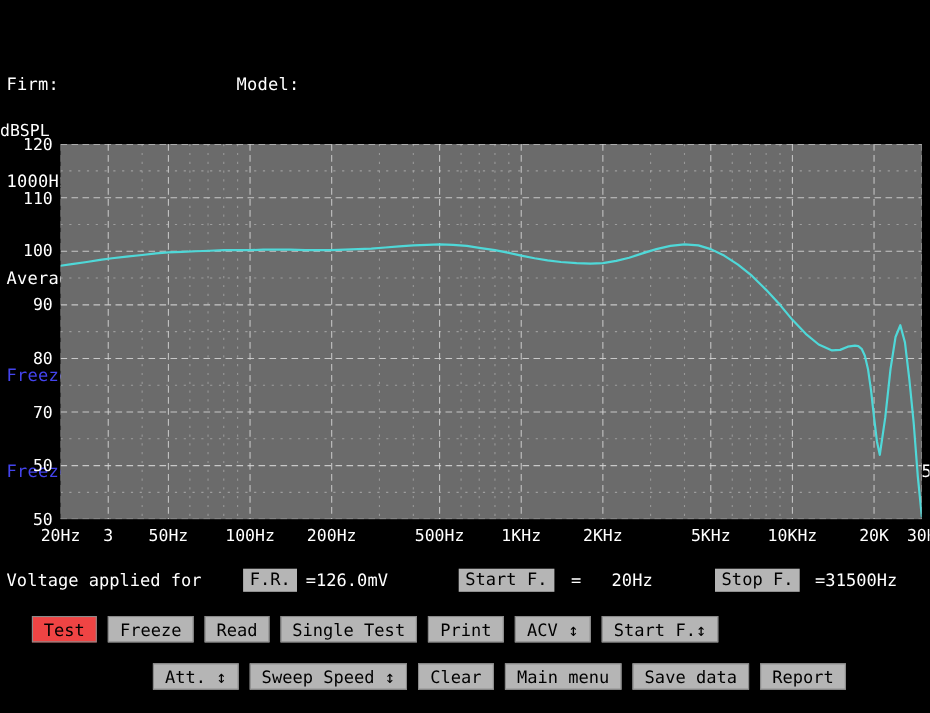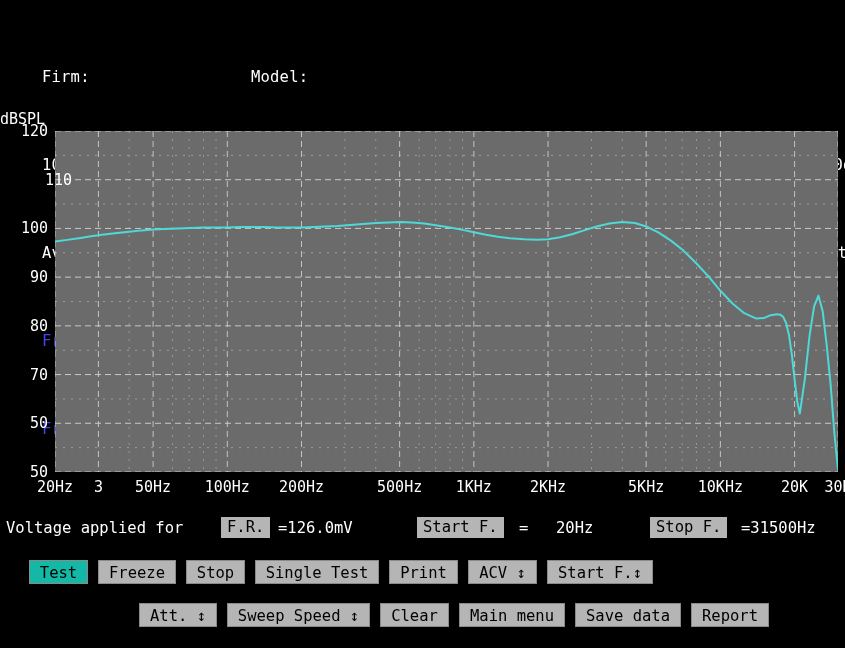--- a/index.html
+++ b/index.html
@@ -12,21 +12,21 @@
     -webkit-font-smoothing:none;
   }
   .screen{position:relative;width:845px;height:648px;background:#000;}
 
   
   .hdr{
     position:absolute;left:0;top:0;width:845px;
     font-size:15.5px;line-height:22px;letter-spacing:0.2px;
     white-space:pre;
   }
-  .row{height:22px;position:relative;white-space:pre;margin-left:36px;}
+  .row{height:22px;position:relative;white-space:pre;}
   .w{color:#ffffff;}
   .g{color:#22dd22;}
   .r{color:#dd2222;}
   .b{color:#4444ee;}
 
   
   .row span[data-col]{position:absolute;top:0;}
 
   
   #chart-wrap{position:absolute;left:0;top:108px;width:845px;height:400px;}
@@ -70,21 +70,21 @@
   #btnrow1{top:560px;}
   #btnrow2{top:603px;}
   .btn{
     position:absolute;top:0;height:24px;line-height:24px;
     background:#b5b5b5;color:#000;font-size:15.5px;
     text-align:center;white-space:nowrap;
     border:1px solid #8a8a8a;
     box-sizing:border-box;
     cursor:pointer;
   }
-  .btn.active{background:#14b8a6;color:#000;}
+  .btn.active{background:#ef4444;color:#000;}
 </style>
 </head>
 <body>
 
 <div class="screen">
 
   <div class="hdr">
 
     <div class="row">
       <span class="w" data-col="" style="left:6px">Firm:</span>
@@ -194,21 +194,21 @@
           <line x1="739.5883204874934" y1="0" x2="739.5883204874934" y2="341" stroke="#d8d8d8" stroke-width="1" stroke-dasharray="6 4" stroke-opacity="0.8"></line>
           <line x1="783" y1="0" x2="783" y2="341" stroke="#d8d8d8" stroke-width="1" stroke-dasharray="6 4" stroke-opacity="0.8"></line>
         </svg>
       <svg id="curvesvg" width="783" height="341">
           <path d="M0.00 110.58 L10.20 109.12 L23.89 107.17 L36.02 105.22 L46.92 103.76 L59.92 102.30 L74.21 100.84 L86.82 99.38 L98.10 98.40 L110.24 97.92 L122.85 97.43 L135.65 96.94 L148.43 96.45 L161.04 96.45 L172.32 96.45 L184.45 95.97 L196.21 95.97 L208.34 95.97 L222.64 96.45 L235.25 96.45 L246.53 96.45 L258.66 95.97 L270.42 95.48 L282.55 94.99 L295.16 94.02 L307.96 93.04 L320.74 92.07 L333.35 91.58 L344.63 91.10 L356.77 91.58 L369.38 92.56 L382.18 94.51 L394.95 96.45 L407.57 98.89 L418.85 101.33 L430.98 103.76 L442.74 105.71 L454.87 107.17 L469.17 108.15 L481.78 108.63 L493.06 108.15 L505.19 106.20 L516.95 103.27 L529.08 99.38 L541.69 95.48 L554.49 92.56 L567.27 91.10 L579.88 92.07 L591.16 95.48 L603.30 101.33 L615.91 109.61 L628.71 119.84 L641.48 132.50 L654.09 146.14 L665.38 159.78 L677.51 172.45 L689.27 182.19 L701.40 187.55 L708.79 187.06 L715.70 184.14 L722.19 183.17 L725.29 183.65 L728.31 186.09 L731.24 192.42 L734.10 204.60 L736.88 224.09 L739.59 248.44 L742.23 270.36 L744.81 282.54 L749.79 248.44 L754.55 204.60 L759.11 175.37 L763.48 164.65 L767.68 180.24 L771.72 214.34 L775.61 253.31 L779.37 302.03 L783.00 338.56" fill="none" stroke="#4fd8d8" stroke-width="2" stroke-linejoin="round" stroke-linecap="round"></path>
         </svg>
     </div>
 
     <div id="yticks">
         <div class="ytick" style="top: 14px;">120</div>
-        <div class="ytick" style="top: 62.7143px; padding-left: 24px;">110</div>
+        <div class="ytick" style="top: 62.7143px;">110</div>
         <div class="ytick" style="top: 111.429px;">100</div>
         <div class="ytick" style="top: 160.143px;">90</div>
         <div class="ytick" style="top: 208.857px;">80</div>
         <div class="ytick" style="top: 257.571px;">70</div>
         <div class="ytick" style="top: 306.286px;">50</div>
         <div class="ytick" style="top: 355px;">50</div>
       </div>
     <div id="xticks">
         <div class="xtick" style="left: 15px; width: 80px;">20Hz</div>
         <div class="xtick" style="left: 58.4117px; width: 80px;">3</div>
@@ -232,21 +232,21 @@
     <span class="chip" style="left:417px">Start F.</span>
     <span class="lbl" style="left:519px">=</span>
     <span class="lbl" style="left:556px">20Hz</span>
     <span class="chip" style="left:650px">Stop F.</span>
     <span class="lbl" style="left:741px">=31500Hz</span>
   </div>
 
   <div class="btnrow" id="btnrow1">
       <div class="btn active" style="left: 29px; width: 59px;">Test</div>
       <div class="btn" style="left: 98px; width: 78px;">Freeze</div>
-      <div class="btn" style="left: 186px; width: 59px;">Stop</div>
+      <div class="btn" style="left: 186px; width: 59px;">Read</div>
       <div class="btn" style="left: 255px; width: 124px;">Single Test</div>
       <div class="btn" style="left: 389px; width: 69px;">Print</div>
       <div class="btn" style="left: 468px; width: 69px;">ACV ↕</div>
       <div class="btn" style="left: 547px; width: 106px;">Start F.↕</div>
     </div>
   <div class="btnrow" id="btnrow2">
       <div class="btn" style="left: 139px; width: 78px;">Att. ↕</div>
       <div class="btn" style="left: 227px; width: 143px;">Sweep Speed ↕</div>
       <div class="btn" style="left: 380px; width: 69px;">Clear</div>
       <div class="btn" style="left: 459px; width: 106px;">Main menu</div>

